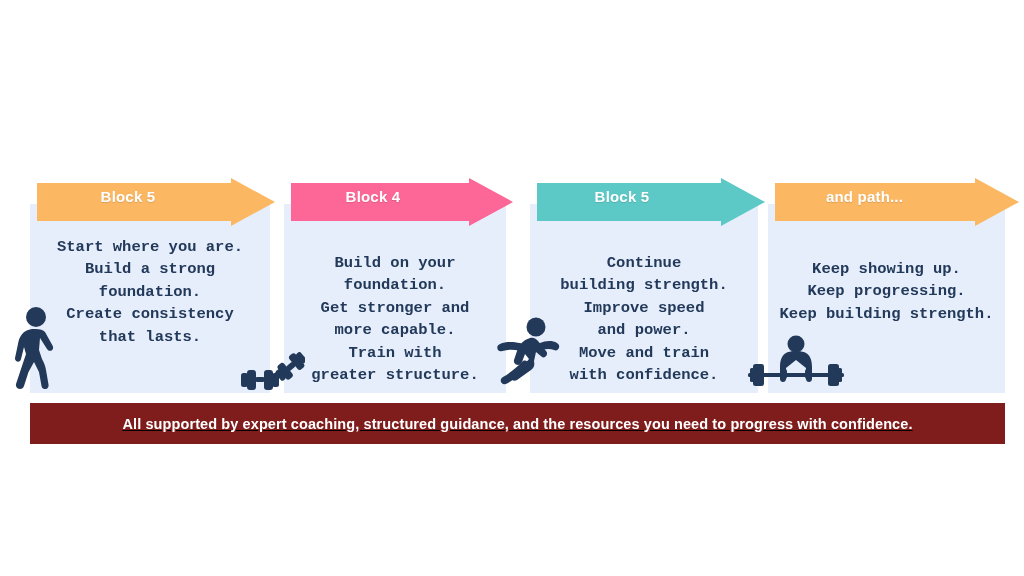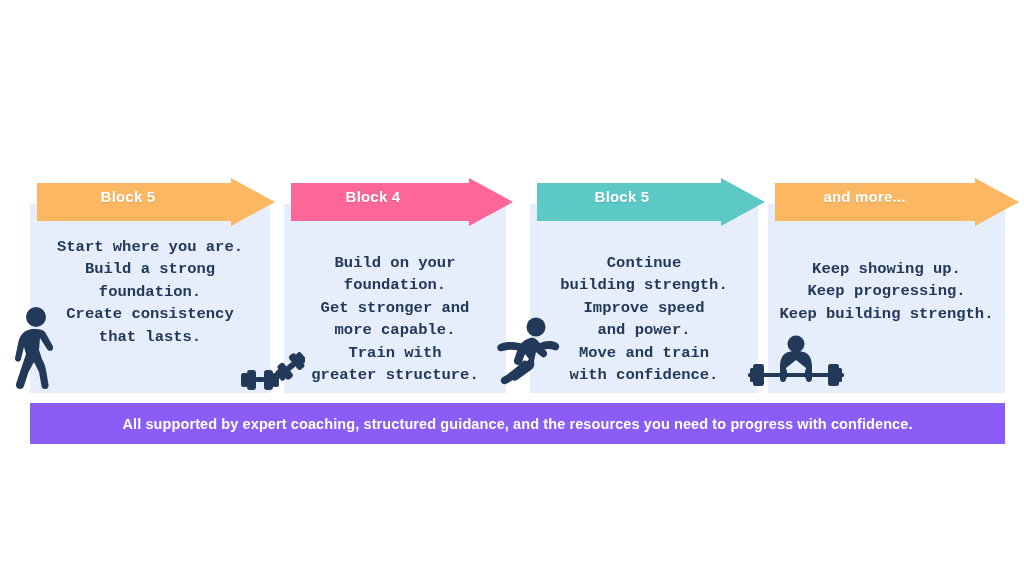--- a/index.html
+++ b/index.html
@@ -170,21 +170,21 @@
     <div class="column" id="col-3">
       <div class="panel" style="background: rgb(230, 238, 251);"></div>
       <div class="arrow" style="background: rgb(93, 201, 198);"></div>
       <div class="arrow-label">Block 5</div>
       <div class="body-text">Continue<br>building strength.<br>Improve speed<br>and power.<br>Move and train<br>with confidence.</div>
     </div>
 
     <div class="column" id="col-4">
       <div class="panel" style="background: rgb(230, 238, 251);"></div>
       <div class="arrow" style="background: rgb(251, 183, 98);"></div>
-      <div class="arrow-label">and more...</div>
+      <div class="arrow-label">and path...</div>
       <div class="body-text">Keep showing up.<br>Keep progressing.<br>Keep building strength.</div>
     </div>
   </div>
 
   <div class="figure" id="fig-walker">
     <svg viewBox="0 0 56 84" fill="#22395a" xmlns="http://www.w3.org/2000/svg">
       <circle cx="30" cy="11" r="10"></circle>
       <path d="M26 23 C17 24 13 31 12 38 L9 52 C8.5 56 14 57.5 15 53 L18 41 L20 48
                L14 66 L10 78 C9 83 16.5 85 18 80 L22.5 66 L28 56 L33 66 L35.5 80
                C36.5 85 43.5 83.5 42.5 78.5 L40 64 C39.5 60 38 57 36 53 L33 44 L34 32
@@ -245,17 +245,17 @@
 
       <path d="M40 17 C34 19 32 25 32 32 L32 44 C32 48 38 48 38 44 L38 33
                L48 25 L58 33 L58 44 C58 48 64 48 64 44 L64 32
                C64 25 62 19 56 17 C52 15.5 44 15.5 40 17 Z"></path>
 
       <rect x="34" y="34" width="5" height="10" rx="2.2"></rect>
       <rect x="57" y="34" width="5" height="10" rx="2.2"></rect>
     </svg>
   </div>
 
-  <div id="banner" style="background: #8b5cf6;">
+  <div id="banner" style="background: #7f1d1d; text-decoration: underline;">
     <div id="banner-text" style="color: rgb(255, 255, 255);">All supported by expert coaching, structured guidance, and the resources you need to progress with confidence.</div>
   </div>
 
 </div>
 
 </body></html>

